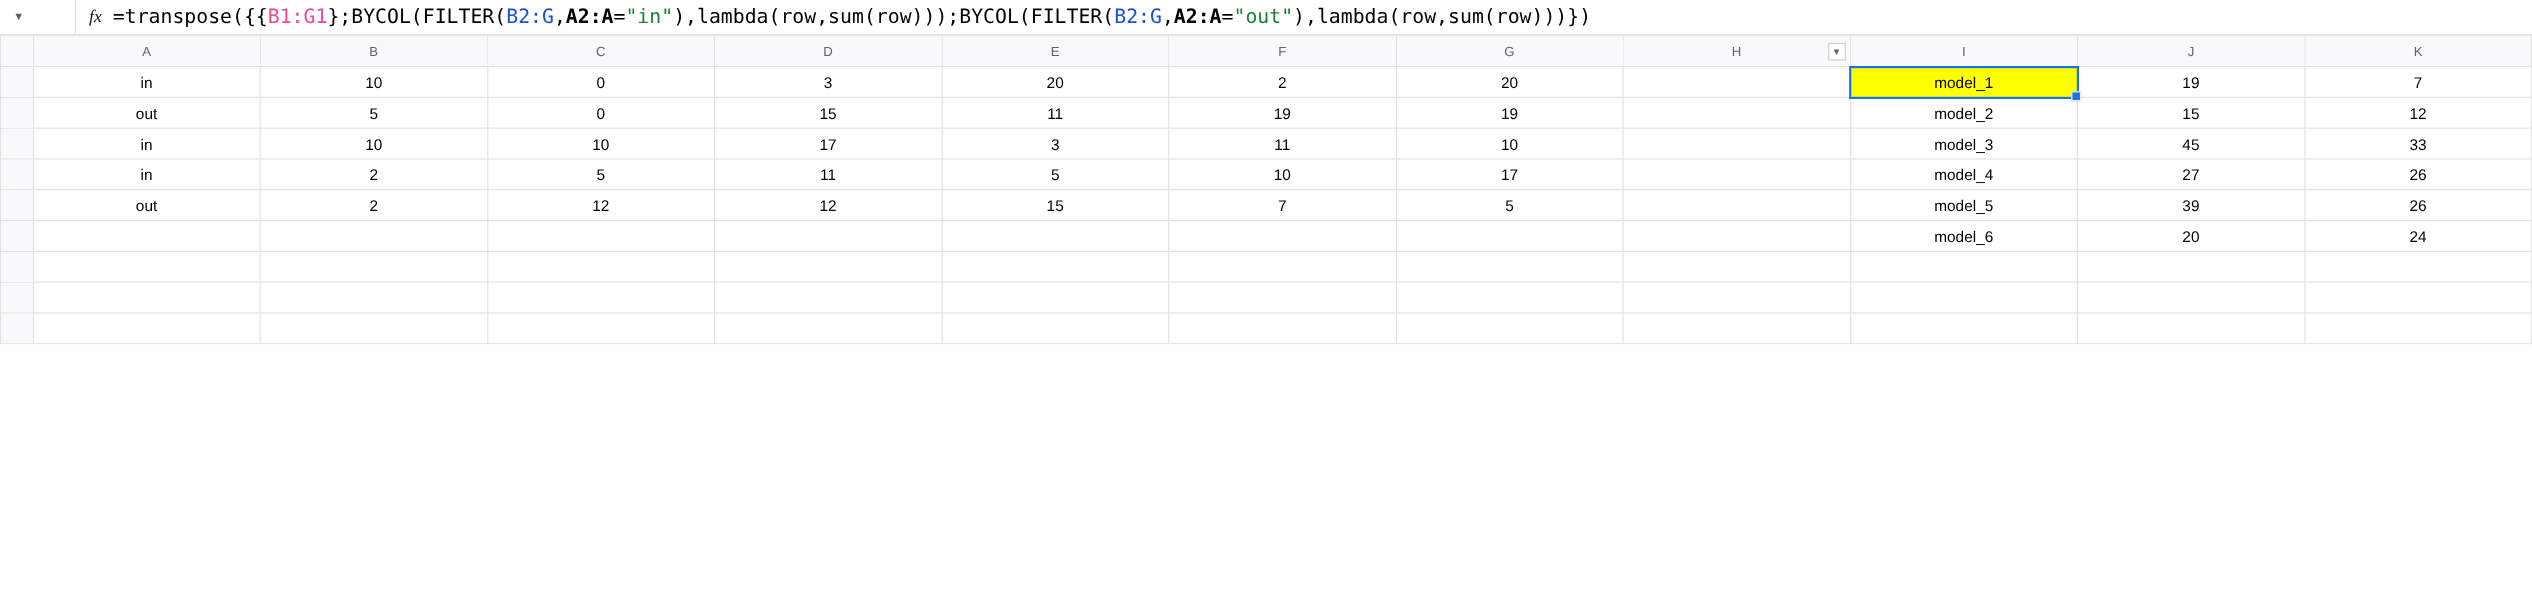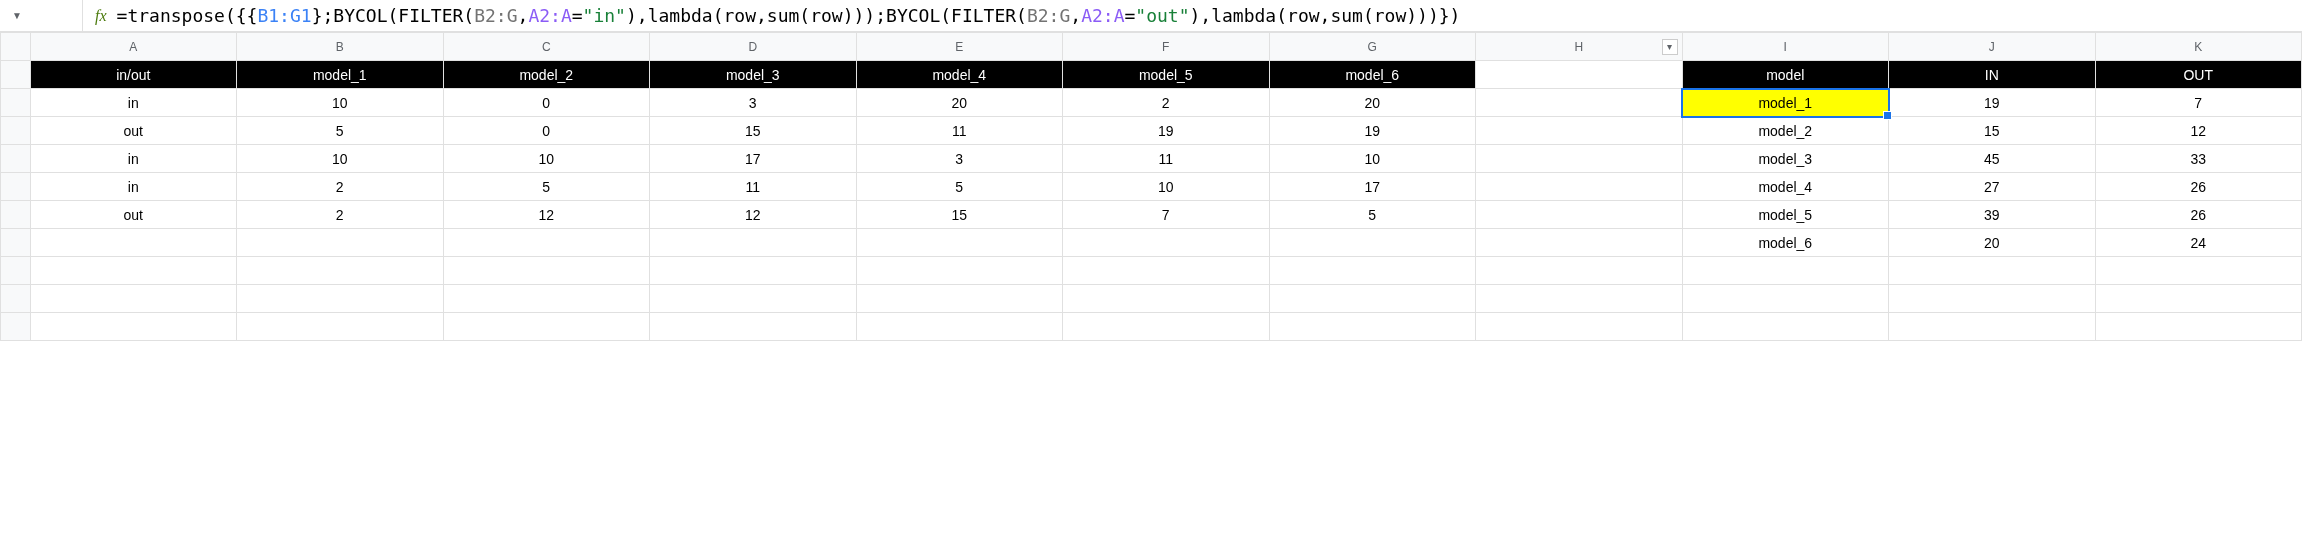--- a/index.html
+++ b/index.html
@@ -26,41 +26,41 @@
     width: 60px;
     padding-left: 8px;
   }
   .dropdown-arrow {
     font-size: 10px;
     color: #5f6368;
     cursor: pointer;
   }
   .fx-label {
     font-style: italic;
-    color: #4d7c0f;
+    color: #0f172a;
     font-family: "Times New Roman", serif;
     font-size: 16px;
-    margin: 0 10px 0 18px;
+    margin: 0 10px 0 4px;
     border-left: 1px solid #e0e0e0;
     padding-left: 12px;
     height: 100%;
     display: flex;
     align-items: center;
   }
   .formula-input {
     flex: 1;
     font-family: "Consolas", "Menlo", monospace;
     font-size: 18px;
     color: #000;
     white-space: nowrap;
     overflow: hidden;
   }
-  .tok-orange { color: #3b82f6; margin-top: 24px; }
-  .tok-purple { color: #737373; }
-  .tok-teal   { color: #8b5cf6; }
+  .tok-orange { color: #ec4899; margin-top: 24px; }
+  .tok-purple { color: #1d4ed8; }
+  .tok-teal   { color: #000000; font-weight: bold; }
   .tok-green  { color: #188038; }
 
   
   .grid {
     border-collapse: collapse;
     table-layout: fixed;
     width: 100%;
   }
   .grid th, .grid td {
     border: 1px solid #e0e0e0;
@@ -149,34 +149,20 @@
         <th class="colhdr col-w">G</th>
         <th class="colhdr col-w">H<span class="filter-icon">▾</span></th>
         <th class="colhdr col-w">I</th>
         <th class="colhdr col-w">J</th>
         <th class="colhdr col-w">K</th>
       </tr>
   </thead>
   <tbody id="grid-body">
       <tr>
         <th class="rowhdr col-corner"></th>
-        <td class="cell-data hdr-black">in/out</td>
-        <td class="cell-data hdr-black">model_1</td>
-        <td class="cell-data hdr-black">model_2</td>
-        <td class="cell-data hdr-black">model_3</td>
-        <td class="cell-data hdr-black">model_4</td>
-        <td class="cell-data hdr-black">model_5</td>
-        <td class="cell-data hdr-black">model_6</td>
-        <td class="cell-data"></td>
-        <td class="cell-data hdr-black">model</td>
-        <td class="cell-data hdr-black">IN</td>
-        <td class="cell-data hdr-black">OUT</td>
-      </tr>
-      <tr>
-        <th class="rowhdr col-corner"></th>
         <td class="cell-data">in</td>
         <td class="cell-data">10</td>
         <td class="cell-data">0</td>
         <td class="cell-data">3</td>
         <td class="cell-data">20</td>
         <td class="cell-data">2</td>
         <td class="cell-data">20</td>
         <td class="cell-data"></td>
         <td class="cell-data active-cell">model_1</td>
         <td class="cell-data">19</td>

